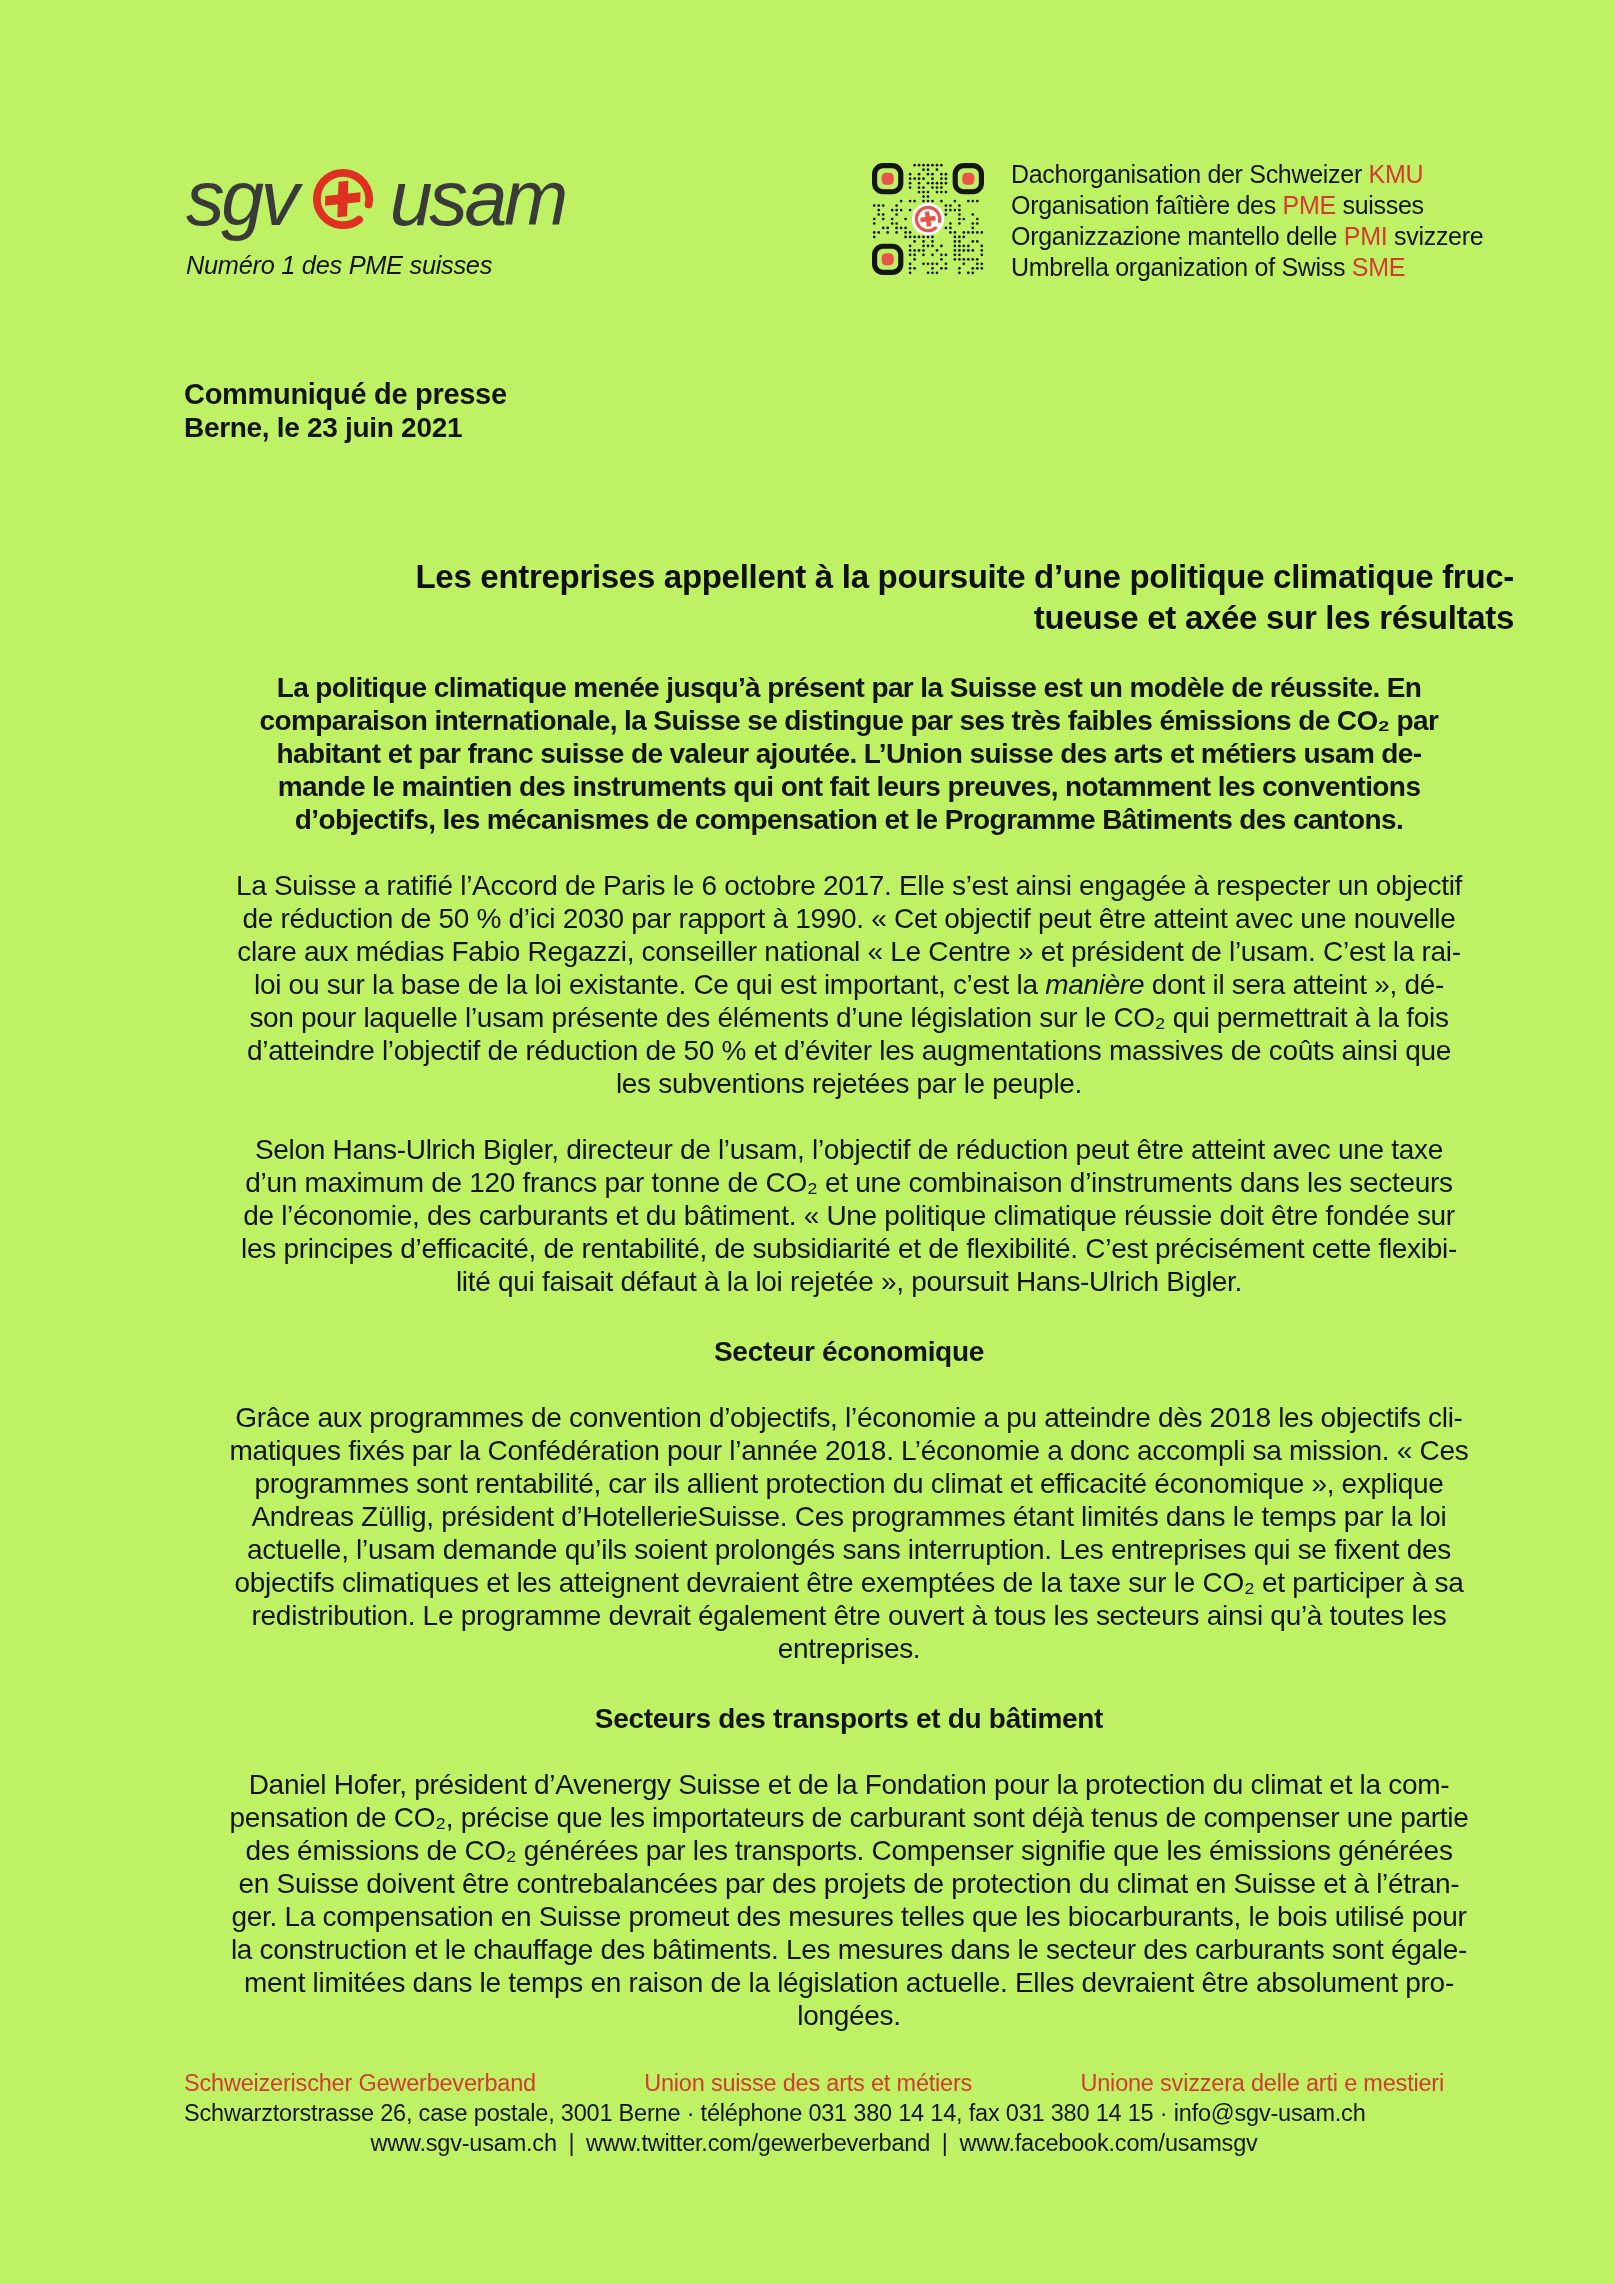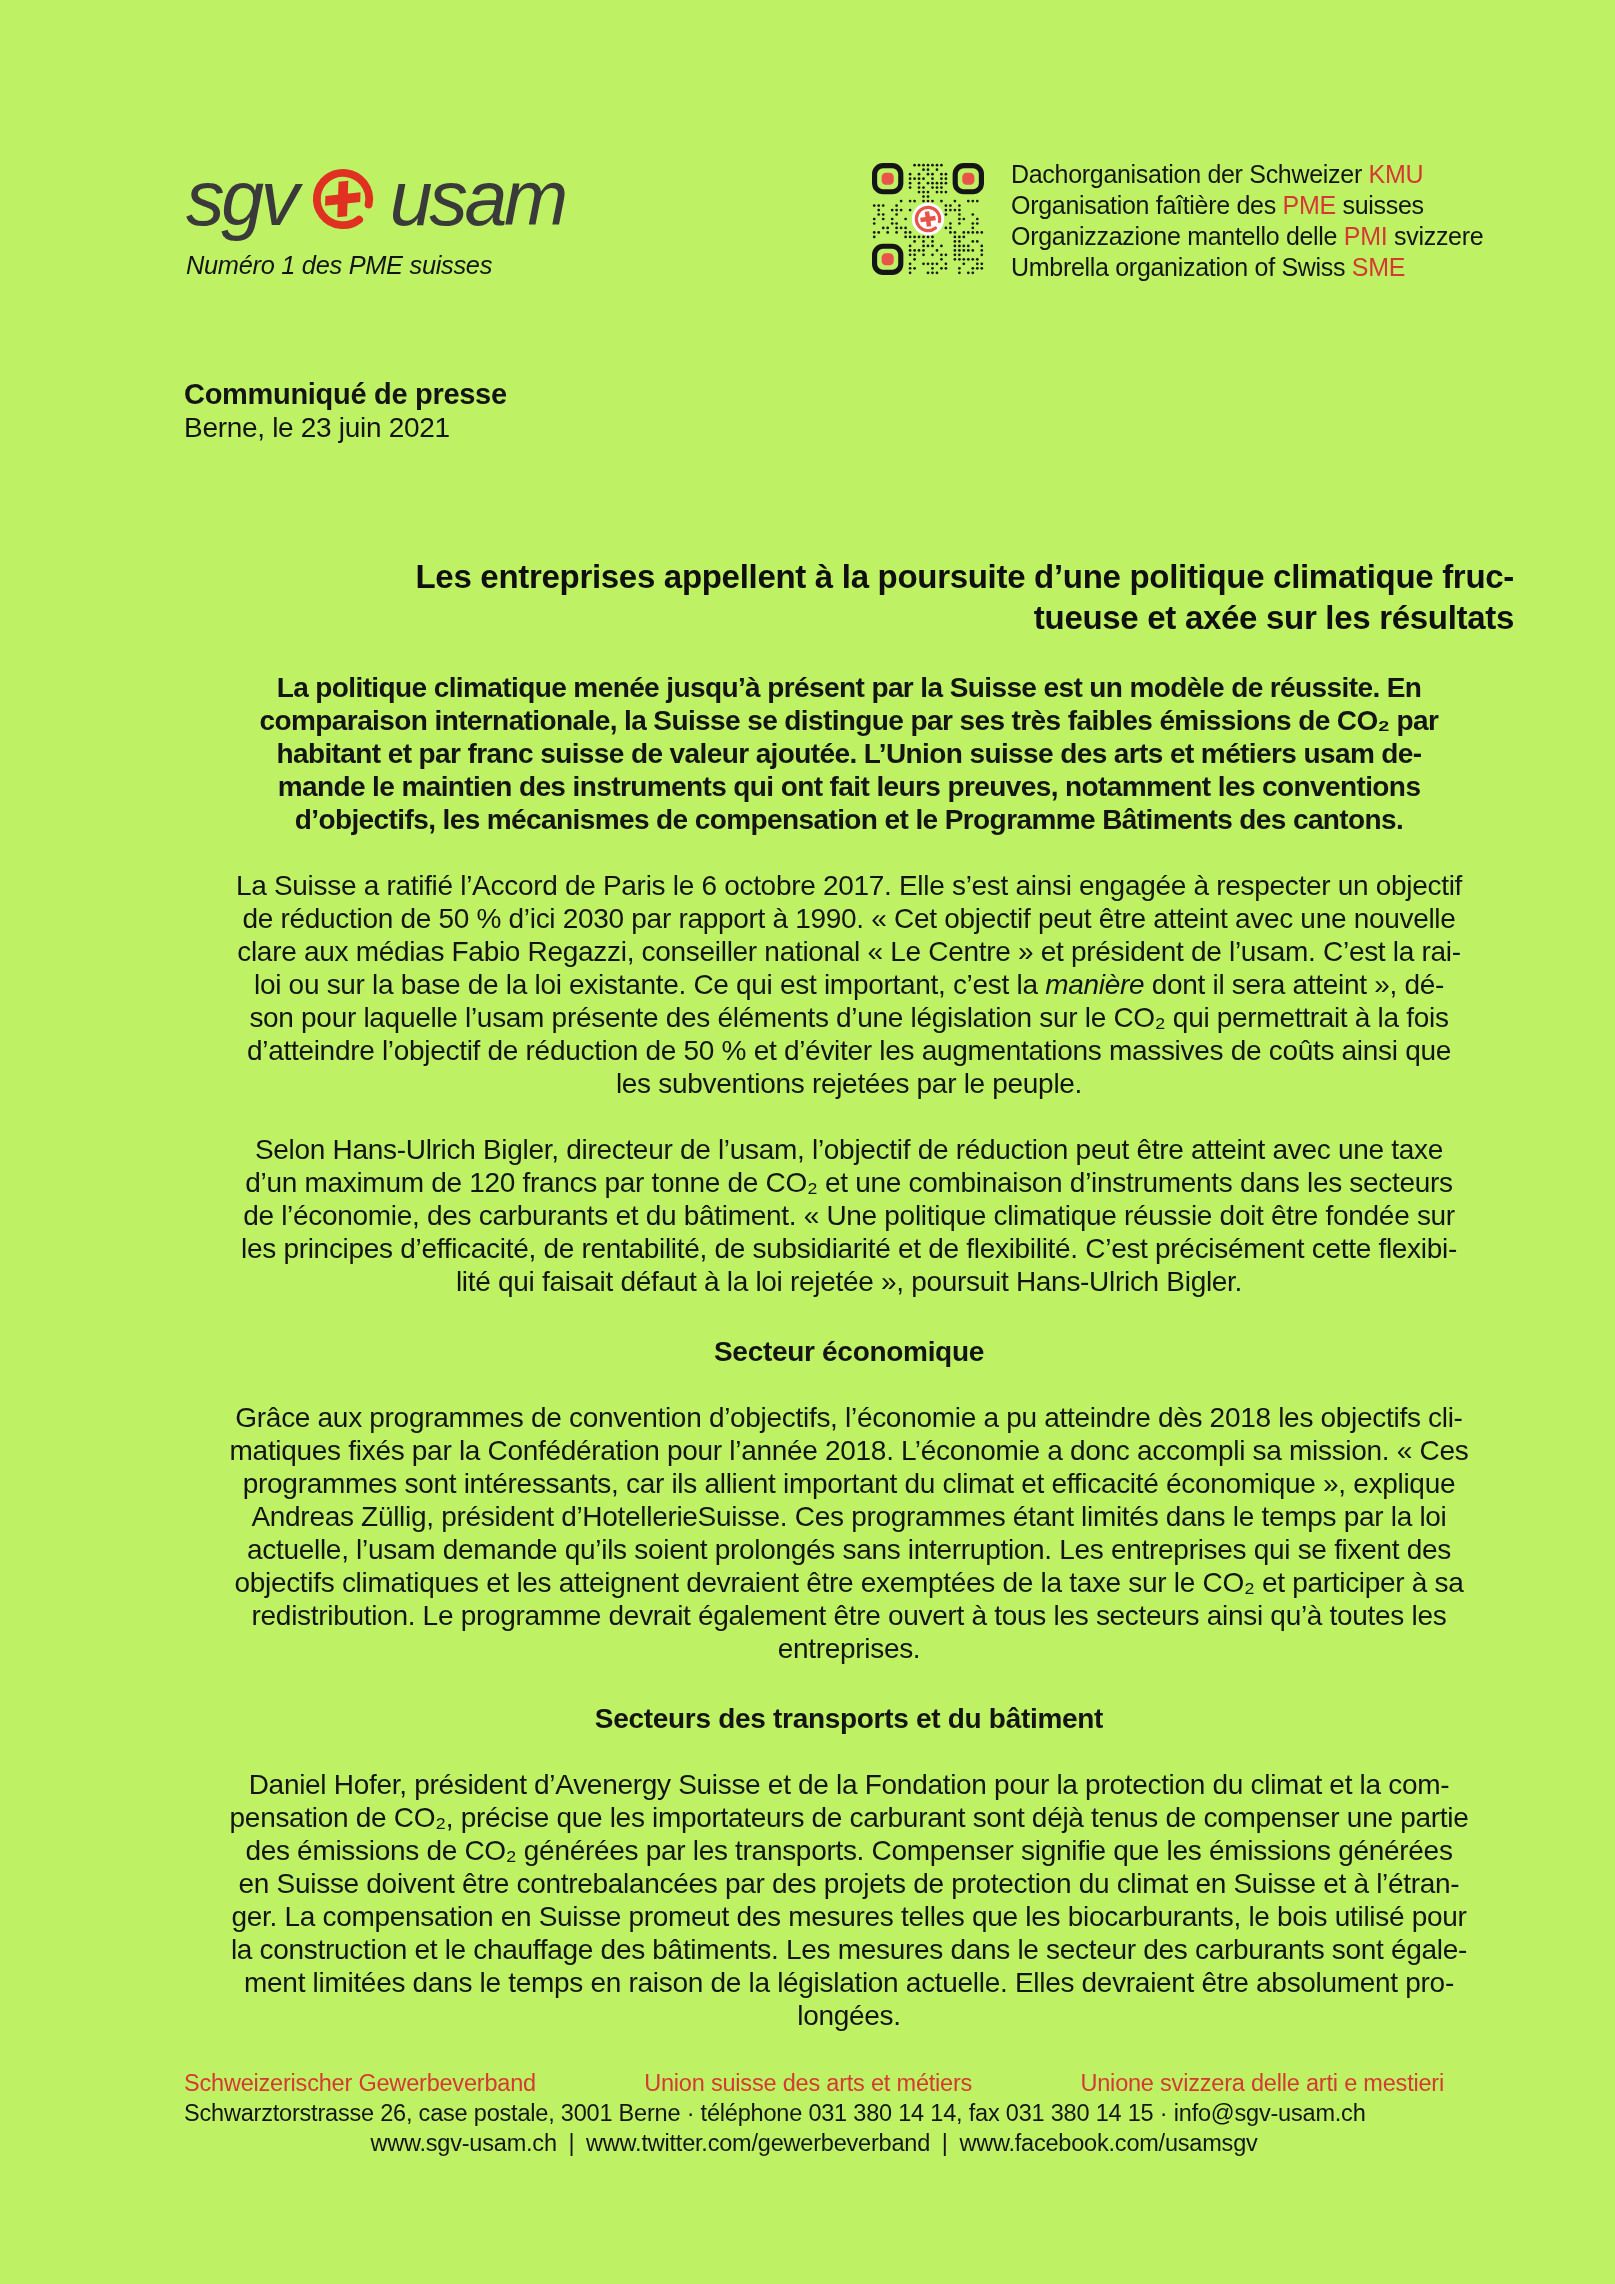--- a/index.html
+++ b/index.html
@@ -18,21 +18,21 @@
   .header-right { position:absolute; left:872px; top:156px; display:flex; align-items:center; }
   .qr { width:112px; height:112px; flex:0 0 auto; }
   .org-lines { margin-left:27px; font-size:25px; line-height:31px; letter-spacing:-0.3px;
                color:#141414; padding-top:2.6px; }
   .org-red { color:#d53a32; }
 
   
   main { position:absolute; left:184px; top:378px; width:1330px;
          font-size:28px; line-height:33px; letter-spacing:-0.3px; color:#141414; }
   .doc-type { font-weight:bold; font-size:29px; }
-  .dateline { font-size:28px; }
+  .dateline { font-size:28px;font-weight:bold; }
   .title { margin-top:112px; font-weight:bold; font-size:33px; line-height:41px;
            letter-spacing:-0.3px; color:#0f0f0f;text-align:right; }
   .blk { margin-top:33px;text-align:center; }
   .blk.lead { font-weight:bold; letter-spacing:-0.6px; }
   .blk.h { margin-top:37px; font-weight:bold; }
   .ln { display:block; white-space:nowrap; }
   .it { font-style:italic; }
 
   
   footer { position:absolute; left:184px; top:2068px; width:1260px; font-size:23.5px; line-height:30px; }
@@ -312,21 +312,21 @@
           <span class="ln"><span>de l’économie, des carburants et du bâtiment. « Une politique climatique réussie doit être fondée sur</span></span>
           <span class="ln"><span>les principes d’efficacité, de rentabilité, de subsidiarité et de flexibilité. C’est précisément cette flexibi-</span></span>
           <span class="ln"><span>lité qui faisait défaut à la loi rejetée », poursuit Hans-Ulrich Bigler.</span></span>
         </div>
         <div class="blk h">
           <span class="ln"><span>Secteur économique</span></span>
         </div>
         <div class="blk p">
           <span class="ln"><span>Grâce aux programmes de convention d’objectifs, l’économie a pu atteindre dès 2018 les objectifs cli-</span></span>
           <span class="ln"><span>matiques fixés par la Confédération pour l’année 2018. L’économie a donc accompli sa mission. « Ces</span></span>
-          <span class="ln"><span>programmes sont intéressants, car ils allient important du climat et efficacité économique », explique</span></span>
+          <span class="ln"><span>programmes sont rentabilité, car ils allient protection du climat et efficacité économique », explique</span></span>
           <span class="ln"><span>Andreas Züllig, président d’HotellerieSuisse. Ces programmes étant limités dans le temps par la loi</span></span>
           <span class="ln"><span>actuelle, l’usam demande qu’ils soient prolongés sans interruption. Les entreprises qui se fixent des</span></span>
           <span class="ln"><span>objectifs climatiques et les atteignent devraient être exemptées de la taxe sur le CO₂ et participer à sa</span></span>
           <span class="ln"><span>redistribution. Le programme devrait également être ouvert à tous les secteurs ainsi qu’à toutes les</span></span>
           <span class="ln"><span>entreprises.</span></span>
         </div>
         <div class="blk h">
           <span class="ln"><span>Secteurs des transports et du bâtiment</span></span>
         </div>
         <div class="blk p">

